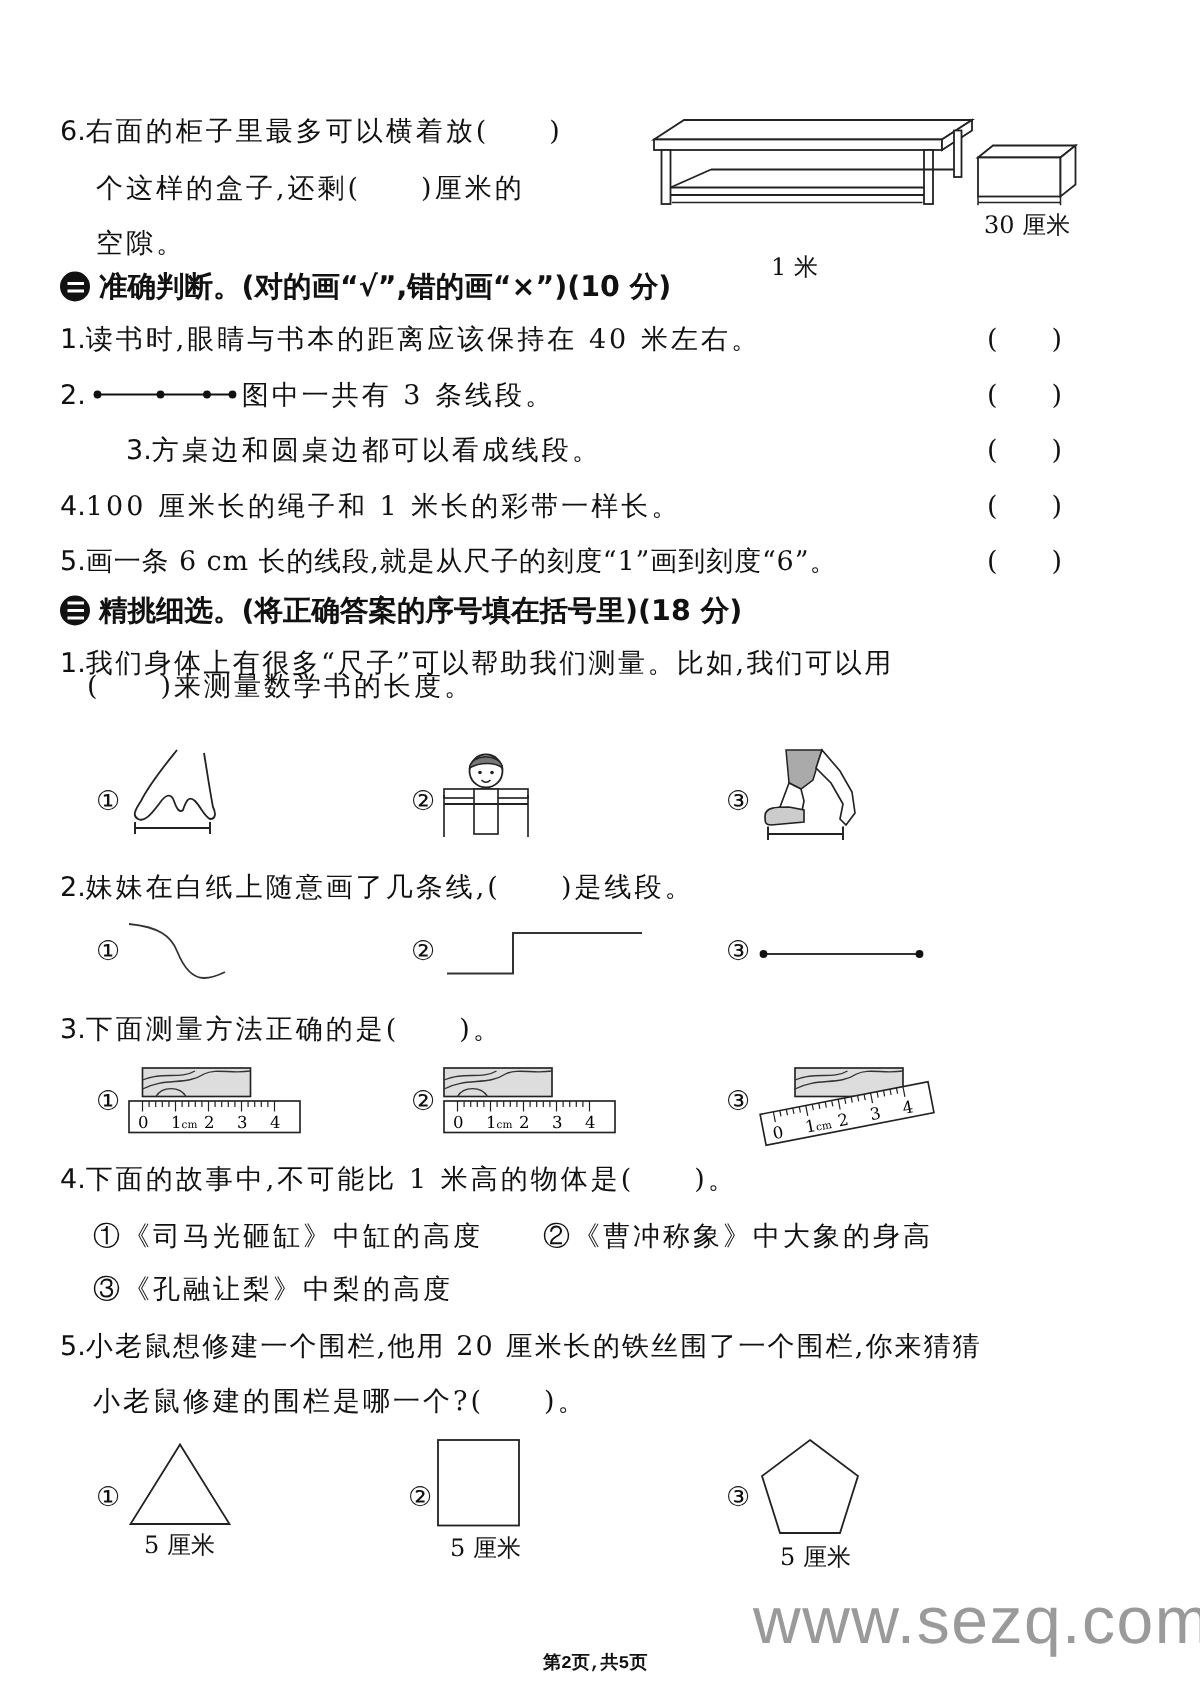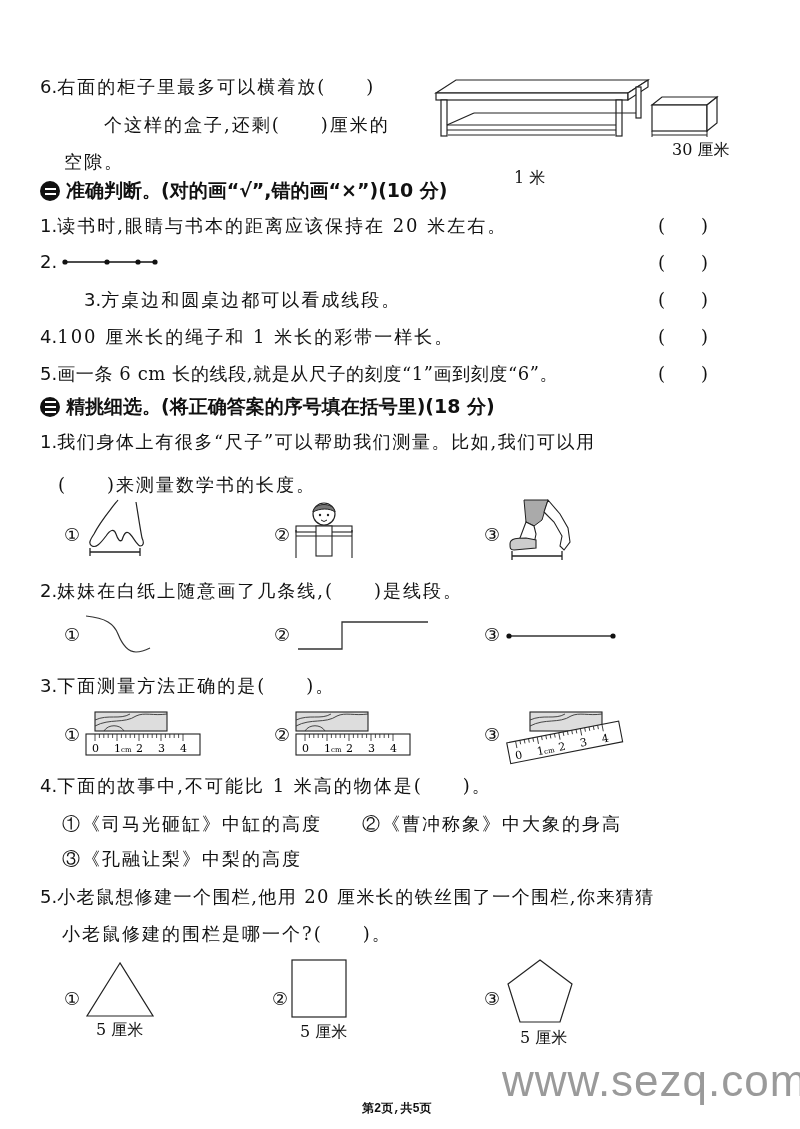--- a/index.html
+++ b/index.html
@@ -16,21 +16,21 @@
   .lbl { font-size: 16px; white-space: nowrap; }
   .footer { font-family: Liberation Mono, monospace; font-size: 12px; font-weight: bold; }
   .watermark { font-family: "Liberation Sans", "DejaVu Sans", sans-serif; font-size: 44px; color: #9a9a9a; letter-spacing: 1px; }
 </style>
 </head>
 <body>
 
 <div class="abs q" style="left:40px; top:75px;">
   <span class="num">6.</span><span>右面的柜子里最多可以横着放(　　)</span>
 </div>
-<div class="abs q" style="left:64px; top:113px;margin-left:40px;">个这样的盒子,还剩(　　)厘米的</div>
+<div class="abs q" style="left:64px; top:113px;">个这样的盒子,还剩(　　)厘米的</div>
 <div class="abs q" style="left:64px; top:150px;">空隙。</div>
 
 <svg class="abs" style="left:434px; top:78px;" width="220" height="62">
   <polygon points="2,15 22,2 214,2 194,15" fill="#fff" stroke="#222" stroke-width="1.2"></polygon>
   <rect x="2" y="15" width="192" height="7" fill="#fff" stroke="#222" stroke-width="1.2"></rect>
   <polygon points="194,15 214,2 214,9 194,22" fill="#fff" stroke="#222" stroke-width="1.2"></polygon>
   <rect x="7" y="22" width="6" height="36" fill="#fff" stroke="#222" stroke-width="1.2"></rect>
   <rect x="182" y="22" width="6" height="36" fill="#fff" stroke="#222" stroke-width="1.2"></rect>
   <rect x="202" y="9" width="5" height="31" fill="#fff" stroke="#222" stroke-width="1.2"></rect>
   <line x1="13" y1="47" x2="182" y2="47" stroke="#222" stroke-width="1.2"></line>
@@ -42,44 +42,45 @@
 <div class="abs lbl" style="left:514px; top:140px;margin-top:28px;">1 米</div>
 
 <svg class="abs" style="left:650px; top:95px;" width="70" height="42">
   <polygon points="2,10 12,2 67,2 57,10" fill="#fff" stroke="#222" stroke-width="1.2"></polygon>
   <rect x="2" y="10" width="55" height="26" fill="#fff" stroke="#222" stroke-width="1.2"></rect>
   <polygon points="57,10 67,2 67,28 57,36" fill="#fff" stroke="#222" stroke-width="1.2"></polygon>
   <line x1="2" y1="40" x2="57" y2="40" stroke="#222" stroke-width="1"></line>
   <line x1="2" y1="36" x2="2" y2="42" stroke="#222" stroke-width="1"></line>
   <line x1="57" y1="36" x2="57" y2="42" stroke="#222" stroke-width="1"></line>
 </svg>
-<div class="abs lbl" style="left:656px; top:140px;margin-left:16px;">30 厘米</div>
+<div class="abs lbl" style="left:656px; top:140px;">30 厘米</div>
 
 <div class="abs sec" style="left:40px; top:178px;">
   <span class="badge">
       <i></i>
       <i></i>
     </span>
   <span>准确判断。(对的画“√”,错的画“×”)(10 分)</span>
 </div>
 
 <div class="abs q" style="left:40px; top:214px;">
-  <span class="num">1.</span><span>读书时,眼睛与书本的距离应该保持在 20 米左右。</span>
+  <span class="num">1.</span><span>读书时,眼睛与书本的距离应该保持在 40 米左右。</span>
 </div>
 <div class="abs paren" style="left:658px; top:214px;">(　　)</div>
 
 <div class="abs q" style="left:40px; top:251px; display:flex; align-items:center;">
   <span class="num">2.</span>
   <svg width="98" height="12" style="margin:0 2px 0 4px;">
     <line x1="4" y1="6" x2="94" y2="6" stroke="#111" stroke-width="1.4"></line>
     <circle cx="4" cy="6" r="2.6" fill="#111"></circle>
     <circle cx="46" cy="6" r="2.6" fill="#111"></circle>
     <circle cx="77" cy="6" r="2.6" fill="#111"></circle>
     <circle cx="94" cy="6" r="2.6" fill="#111"></circle>
   </svg>
+  <span>图中一共有 3 条线段。</span>
 </div>
 <div class="abs paren" style="left:658px; top:251px;">(　　)</div>
 
 <div class="abs q" style="left:40px; top:288px;margin-left:44px;">
   <span class="num">3.</span><span>方桌边和圆桌边都可以看成线段。</span>
 </div>
 <div class="abs paren" style="left:658px; top:288px;">(　　)</div>
 
 <div class="abs q" style="left:40px; top:325px;">
   <span class="num">4.</span><span>100 厘米长的绳子和 1 米长的彩带一样长。</span>
@@ -96,21 +97,21 @@
       <i></i>
       <i></i>
       <i></i>
     </span>
   <span>精挑细选。(将正确答案的序号填在括号里)(18 分)</span>
 </div>
 
 <div class="abs q" style="left:40px; top:430px; letter-spacing:1.6px;">
   <span class="num">1.</span><span>我们身体上有很多“尺子”可以帮助我们测量。比如,我们可以用</span>
 </div>
-<div class="abs q" style="left:58px; top:473px;">(　　)来测量数学书的长度。</div>
+<div class="abs q" style="left:58px; top:445px;">(　　)来测量数学书的长度。</div>
 
 <div class="abs opt" style="left:64px; top:524px;">①</div>
 <svg class="abs" style="left:84px; top:498px;" width="72" height="60">
   <path d="M34,2 C26,12 16,24 10,36 C6,42 4,46 8,48 C12,50 16,46 22,38 C26,32 30,30 32,36 C34,42 36,44 38,42 C40,36 42,32 46,36 C50,40 52,46 56,48 C60,48 60,44 58,40 C56,30 54,16 52,4" fill="none" stroke="#222" stroke-width="1.2"></path>
   <line x1="6" y1="54" x2="56" y2="54" stroke="#222" stroke-width="1.3"></line>
   <line x1="6" y1="50" x2="6" y2="58" stroke="#222" stroke-width="1.3"></line>
   <line x1="56" y1="50" x2="56" y2="58" stroke="#222" stroke-width="1.3"></line>
 </svg>
 
 <div class="abs opt" style="left:274px; top:524px;">②</div>

